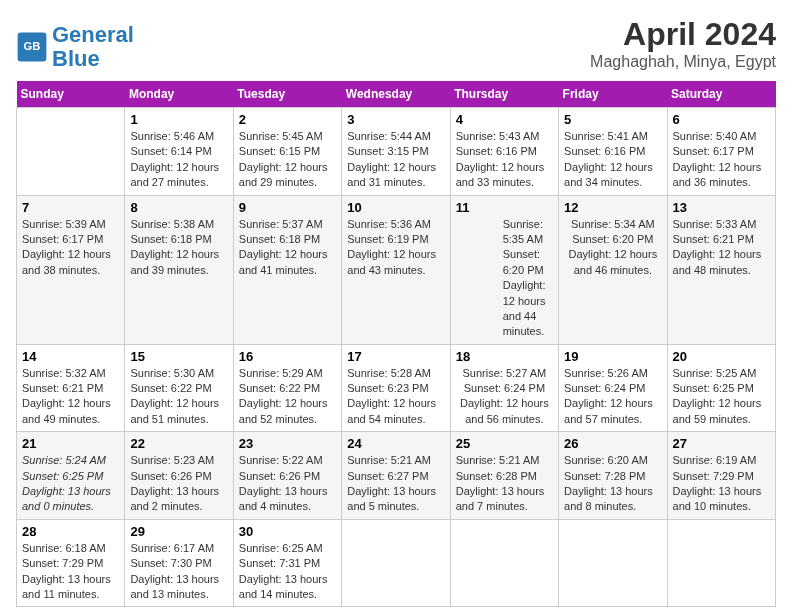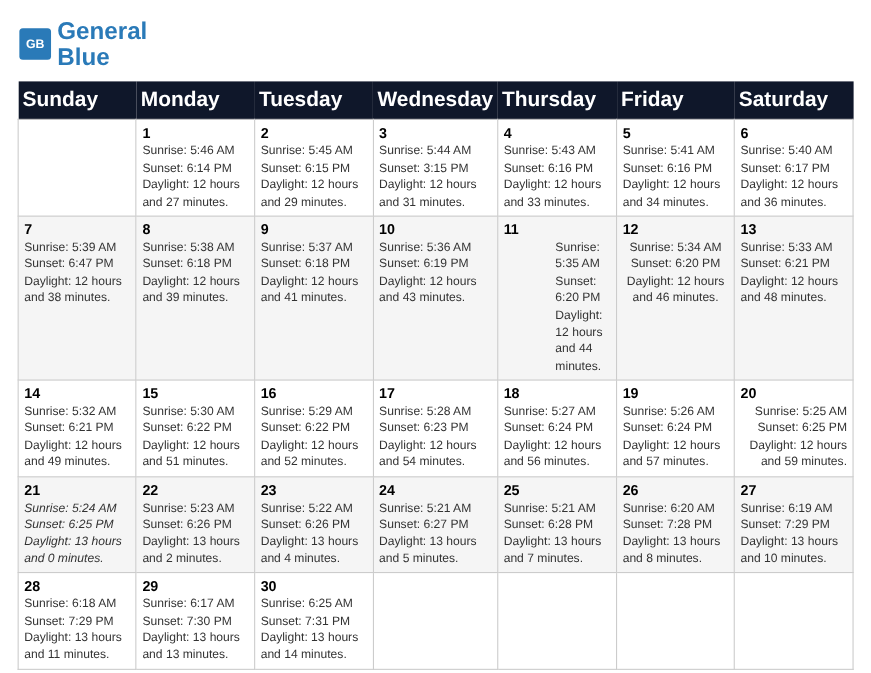--- a/index.html
+++ b/index.html
@@ -43,25 +43,25 @@
     .location-title {
       font-size: 16px;
       color: #555;
     }
     .calendar-table {
       width: 100%;
       border-collapse: collapse;
       font-size: 11px;
     }
     .calendar-table th {
-      background-color: #0f172a;
+      background-color: #a21caf;
       color: #fff;
       padding: 6px 4px;
       text-align: left;
-      font-size: 19px;
+      font-size: 12px;
       font-weight: bold;
     }
     .calendar-table td {
       border: 1px solid #ccc;
       vertical-align: top;
       padding: 4px 5px;
       min-height: 80px;
       width: calc(100% / 7);
     }
     .calendar-table tr:nth-child(even) td {
@@ -91,20 +91,24 @@
   <div class="logo">
     <svg class="logo-icon" viewBox="0 0 40 40" xmlns="http://www.w3.org/2000/svg">
       <rect x="2" y="2" width="36" height="36" rx="4" fill="#2a7ab8"></rect>
       <text x="20" y="24" text-anchor="middle" font-size="14" font-weight="bold" fill="white" font-family="Arial">GB</text>
     </svg>
     <div class="logo-text">
       <div><span>General</span></div>
       <div><span>Blue</span></div>
     </div>
   </div>
+  <div class="title-area">
+    <div class="month-title">April 2024</div>
+    <div class="location-title">Maghaghah, Minya, Egypt</div>
+  </div>
 </div>
 
 <table class="calendar-table">
   <thead>
     <tr>
     <th>Sunday</th>
         <th>Monday</th>
         <th>Tuesday</th>
         <th>Wednesday</th>
         <th>Thursday</th>
@@ -155,21 +159,21 @@
           <div class="cell-info" style="white-space: pre-line;">Sunrise: 5:40 AM
 Sunset: 6:17 PM
 Daylight: 12 hours
 and 36 minutes.</div>
         </td>
       </tr>
       <tr>
         <td>
           <span class="day-number">7</span>
           <div class="cell-info" style="white-space: pre-line;">Sunrise: 5:39 AM
-Sunset: 6:47 PM
+Sunset: 6:17 PM
 Daylight: 12 hours
 and 38 minutes.</div>
         </td>
         <td>
           <span class="day-number">8</span>
           <div class="cell-info" style="white-space: pre-line;">Sunrise: 5:38 AM
 Sunset: 6:18 PM
 Daylight: 12 hours
 and 39 minutes.</div>
         </td>
@@ -233,35 +237,35 @@
         </td>
         <td>
           <span class="day-number">17</span>
           <div class="cell-info" style="white-space: pre-line;">Sunrise: 5:28 AM
 Sunset: 6:23 PM
 Daylight: 12 hours
 and 54 minutes.</div>
         </td>
         <td>
           <span class="day-number">18</span>
-          <div class="cell-info" style="white-space: pre-line;">Sunrise: 5:27 AM
+          <div class="cell-info" style="white-space: pre-line; text-align: center;">Sunrise: 5:27 AM
 Sunset: 6:24 PM
 Daylight: 12 hours
 and 56 minutes.</div>
         </td>
         <td>
           <span class="day-number">19</span>
           <div class="cell-info" style="white-space: pre-line;">Sunrise: 5:26 AM
 Sunset: 6:24 PM
 Daylight: 12 hours
 and 57 minutes.</div>
         </td>
         <td>
           <span class="day-number">20</span>
-          <div class="cell-info" style="white-space: pre-line; text-align: right;">Sunrise: 5:25 AM
+          <div class="cell-info" style="white-space: pre-line;">Sunrise: 5:25 AM
 Sunset: 6:25 PM
 Daylight: 12 hours
 and 59 minutes.</div>
         </td>
       </tr>
       <tr>
         <td>
           <span class="day-number">21</span>
           <div class="cell-info" style="white-space: pre-line; font-style: italic;">Sunrise: 5:24 AM
 Sunset: 6:25 PM

